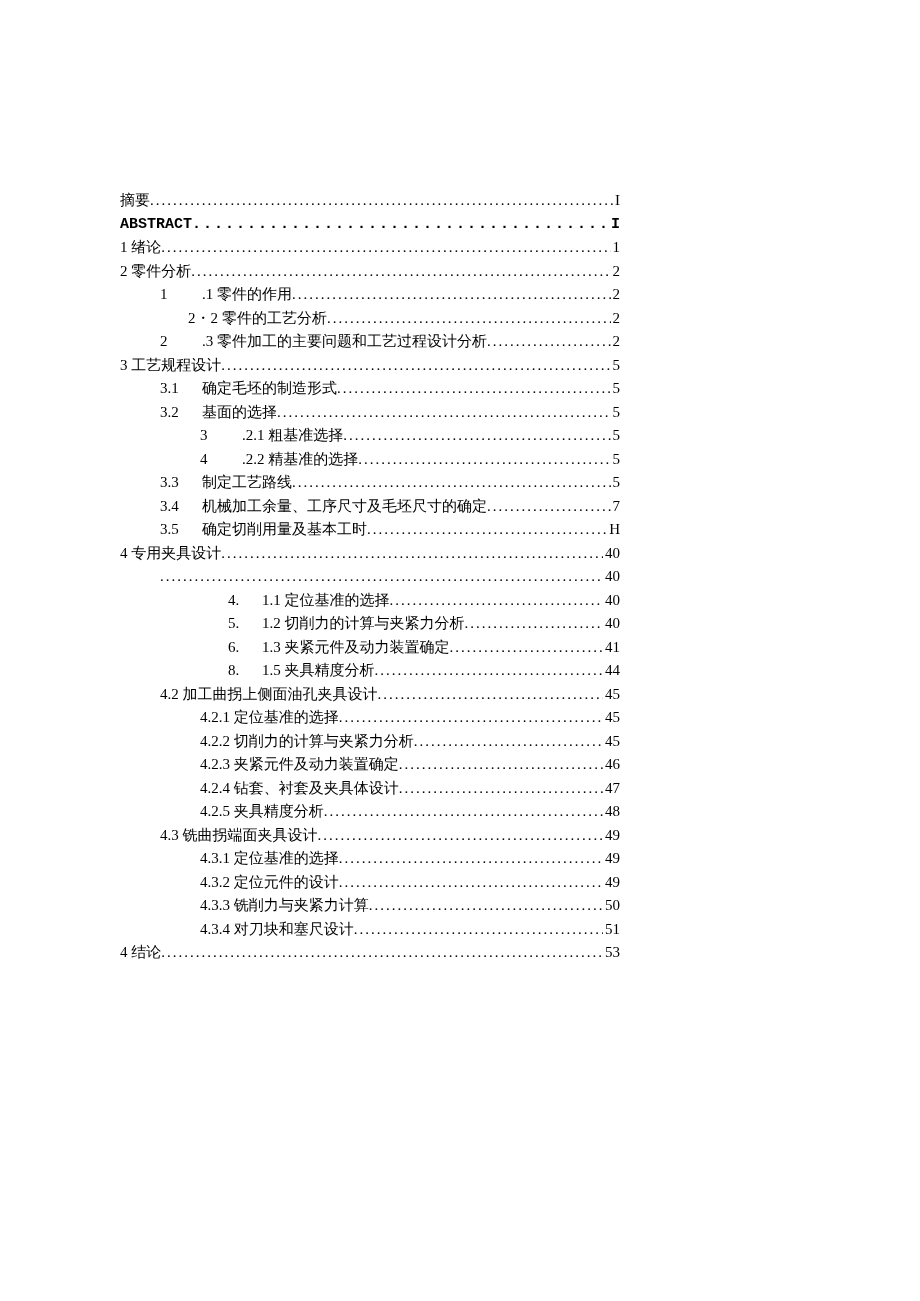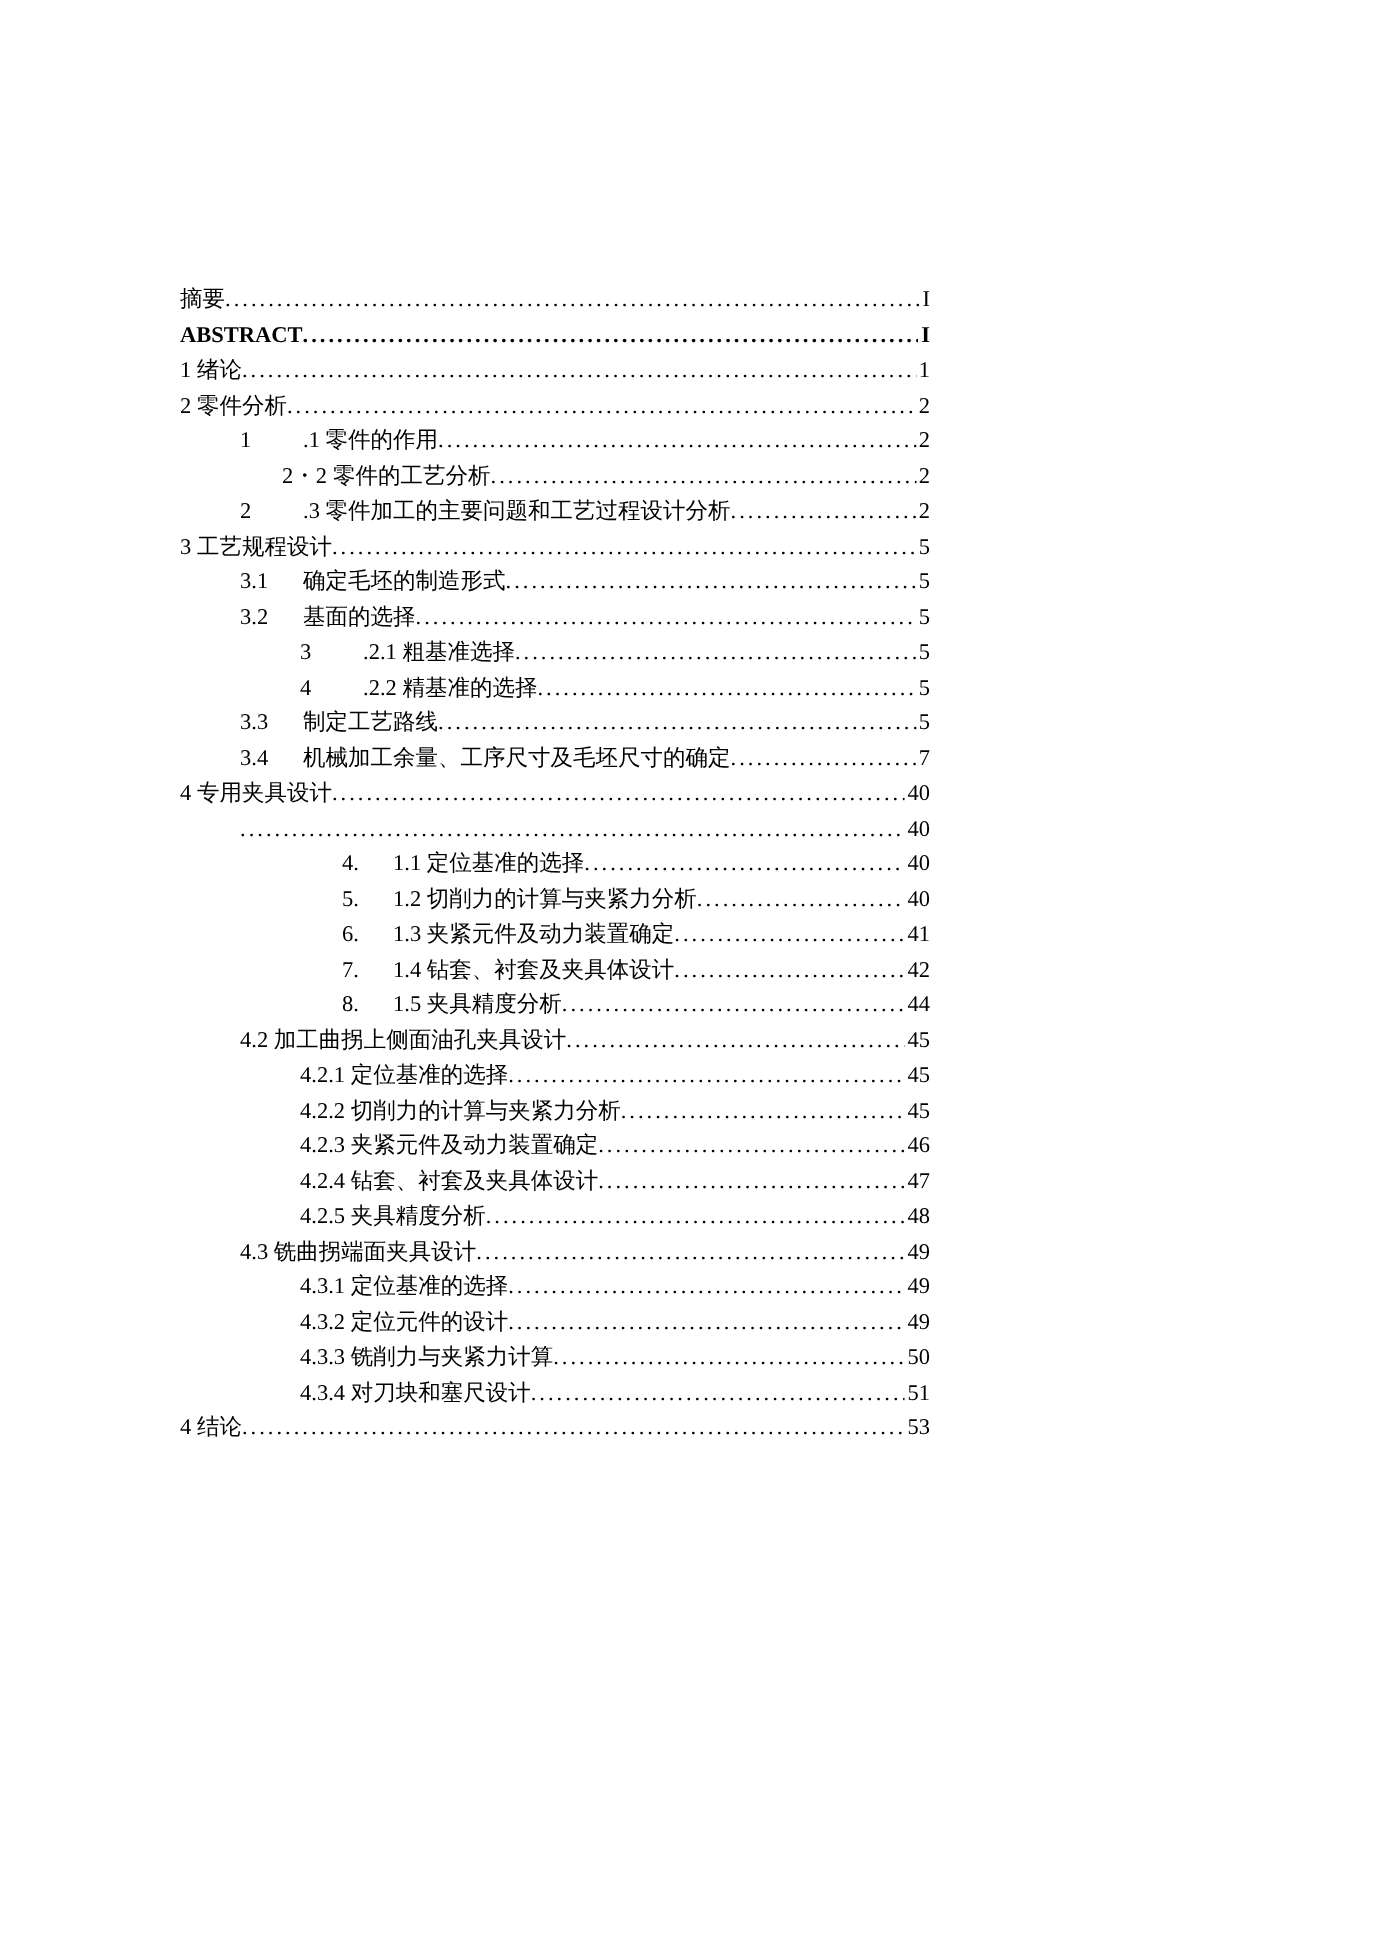--- a/index.html
+++ b/index.html
@@ -32,21 +32,21 @@
     letter-spacing: 2px;
   }
   .toc-dots::after {
     content: "............................................................................................................................................";
     display: inline-block;
   }
   .toc-page {
     flex: 0 0 auto;
     padding-left: 2px;
   }
-  .bold { font-weight: bold; }
+  .bold { font-weight: bold; font-family: Liberation Mono, monospace; }
   .indent-1 { padding-left: 40px; }
   .indent-2 { padding-left: 80px; }
   .num-space { display:inline-block; width: 34px; margin-left: 28px; }
   .num-space-w { display:inline-block; width: 42px; }
 </style>
 </head>
 <body>
 
 <div class="page">
   <div id="toc-container">
@@ -113,20 +113,25 @@
       <div class="toc-line indent-1">
         <span class="toc-label"><span class="num-space-w">3.3</span><span>制定工艺路线</span></span>
         <span class="toc-dots"></span>
         <span class="toc-page">5</span>
       </div>
       <div class="toc-line indent-1">
         <span class="toc-label"><span class="num-space-w">3.4</span><span>机械加工余量、工序尺寸及毛坯尺寸的确定</span></span>
         <span class="toc-dots"></span>
         <span class="toc-page">7</span>
       </div>
+      <div class="toc-line indent-1">
+        <span class="toc-label"><span class="num-space-w">3.5</span><span>确定切削用量及基本工时 </span></span>
+        <span class="toc-dots"></span>
+        <span class="toc-page">H</span>
+      </div>
       <div class="toc-line indent-0">
         <span class="toc-label"><span>4 专用夹具设计</span></span>
         <span class="toc-dots"></span>
         <span class="toc-page">40</span>
       </div>
       <div class="toc-line indent-1">
         <span class="toc-dots"></span>
         <span class="toc-page">40</span>
       </div>
       <div class="toc-line indent-2">
@@ -136,25 +141,20 @@
       </div>
       <div class="toc-line indent-2">
         <span class="toc-label"><span class="num-space">5.</span><span>1.2 切削力的计算与夹紧力分析</span></span>
         <span class="toc-dots"></span>
         <span class="toc-page">40</span>
       </div>
       <div class="toc-line indent-2">
         <span class="toc-label"><span class="num-space">6.</span><span>1.3 夹紧元件及动力装置确定</span></span>
         <span class="toc-dots"></span>
         <span class="toc-page">41</span>
-      </div>
-      <div class="toc-line indent-2">
-        <span class="toc-label"><span class="num-space">7.</span><span>1.4 钻套、衬套及夹具体设计</span></span>
-        <span class="toc-dots"></span>
-        <span class="toc-page">42</span>
       </div>
       <div class="toc-line indent-2">
         <span class="toc-label"><span class="num-space">8.</span><span>1.5 夹具精度分析</span></span>
         <span class="toc-dots"></span>
         <span class="toc-page">44</span>
       </div>
       <div class="toc-line indent-1">
         <span class="toc-label"><span>4.2 加工曲拐上侧面油孔夹具设计 </span></span>
         <span class="toc-dots"></span>
         <span class="toc-page">45</span>

